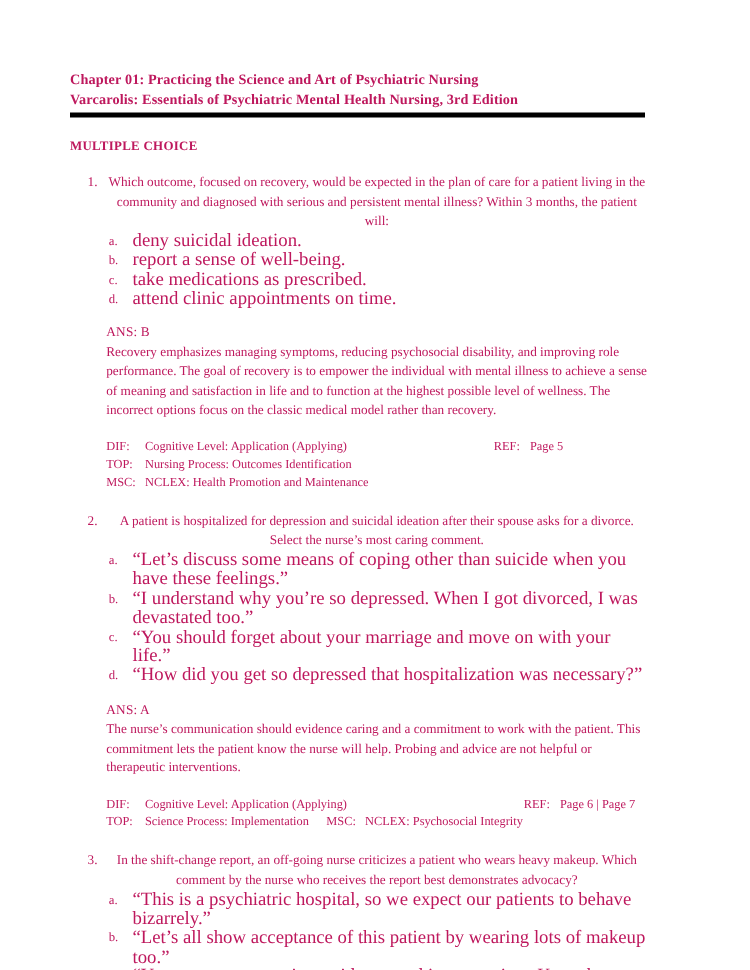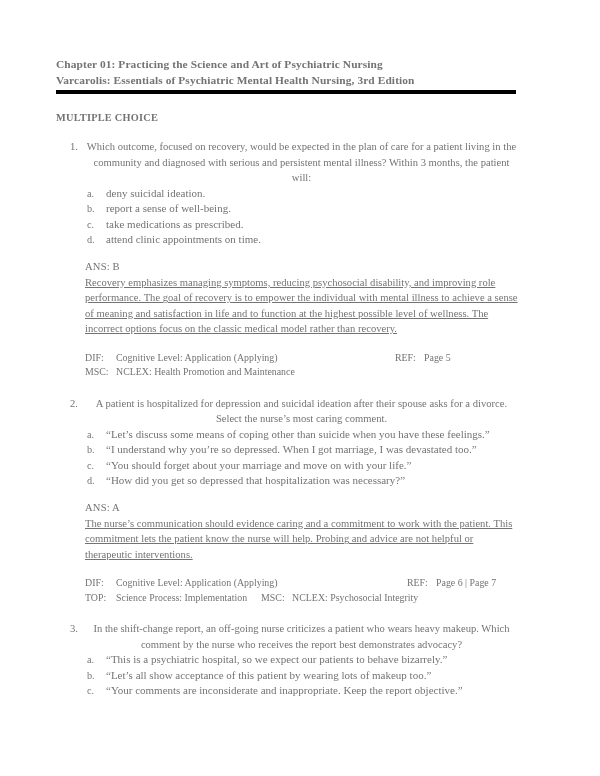--- a/index.html
+++ b/index.html
@@ -7,21 +7,21 @@
     padding: 0;
     background: #ffffff;
   }
   .page {
     position: relative;
     width: 600px;
     height: 776px;
     background: #ffffff;
     overflow: hidden;
     font-family: "Liberation Serif", "DejaVu Serif", serif;
-    color: #737373;
+    color: #be185d;
     box-sizing: border-box;
   }
   .content {
     position: absolute;
     left: 56px;
     top: 57px;
     width: 462px;
   }
 
   
@@ -83,36 +83,35 @@
     width: 21px;
     flex: 0 0 21px;
     padding-left: 2px;
     box-sizing: border-box;
     font-size: 10.2px;
     line-height: 15.4px;
   }
   .opt-text {
     flex: 1 1 auto;
     min-width: 0;
-    font-size: 11px;
+    font-size: 15px;
     line-height: 15.4px;
   }
 
   
   .ans-block { margin-top: 12px; }
   .ans-line {
     font-size: 10.6px;
     line-height: 15.5px;
   }
   .ans-label { letter-spacing: 0.2px; text-align: right; }
   .rationale {
     font-size: 10.6px;
     line-height: 15.5px;
     margin-top: 0;
-    text-decoration: underline;
   }
 
   
   .meta-block {
     margin-top: 14px;
     font-size: 9.9px;
     line-height: 14.3px;
   }
   .meta-line {
     position: relative;
@@ -181,41 +180,44 @@
             </div>
             <div class="rationale">Recovery emphasizes managing symptoms, reducing psychosocial disability, and improving role performance. The goal of recovery is to empower the individual with mental illness to achieve a sense of meaning and satisfaction in life and to function at the highest possible level of wellness. The incorrect options focus on the classic medical model rather than recovery.</div>
           </div>
 
           <div class="meta-block">
             <div class="meta-line">
               <span class="meta-key">DIF:</span><span class="meta-val">Cognitive Level: Application (Applying)</span>
               <span class="meta-right"><span class="meta-key">REF:</span><span class="meta-val">Page 5</span></span>
             </div>
             <div class="meta-line">
+              <span class="meta-key">TOP:</span><span class="meta-val">Nursing Process: Outcomes Identification</span>
+            </div>
+            <div class="meta-line">
               <span class="meta-key">MSC:</span><span class="meta-val">NCLEX: Health Promotion and Maintenance</span>
             </div>
           </div>
         </div>
       </div>
     </div>
 
     <div class="question-block">
       <div class="q-row">
         <div class="q-num">2.</div>
         <div class="q-body">
           <div class="q-stem">A patient is hospitalized for depression and suicidal ideation after their spouse asks for a divorce. Select the nurse’s most caring comment.</div>
 
           <div class="options">
             <div class="opt-row">
               <div class="opt-letter">a.</div>
               <div class="opt-text">“Let’s discuss some means of coping other than suicide when you have these feelings.”</div>
             </div>
             <div class="opt-row">
               <div class="opt-letter">b.</div>
-              <div class="opt-text">“I understand why you’re so depressed. When I got marriage, I was devastated too.”</div>
+              <div class="opt-text">“I understand why you’re so depressed. When I got divorced, I was devastated too.”</div>
             </div>
             <div class="opt-row">
               <div class="opt-letter">c.</div>
               <div class="opt-text">“You should forget about your marriage and move on with your life.”</div>
             </div>
             <div class="opt-row">
               <div class="opt-letter">d.</div>
               <div class="opt-text">“How did you get so depressed that hospitalization was necessary?”</div>
             </div>
           </div>
@@ -224,21 +226,21 @@
             <div class="ans-line">
               <span class="ans-label">ANS:</span>
               <span>A</span>
             </div>
             <div class="rationale">The nurse’s communication should evidence caring and a commitment to work with the patient. This commitment lets the patient know the nurse will help. Probing and advice are not helpful or therapeutic interventions.</div>
           </div>
 
           <div class="meta-block">
             <div class="meta-line">
               <span class="meta-key">DIF:</span><span class="meta-val">Cognitive Level: Application (Applying)</span>
-              <span class="meta-right" style="left:322px;"><span class="meta-key">REF:</span><span class="meta-val">Page 6 | Page 7</span></span>
+              <span class="meta-right" style="left:334px;"><span class="meta-key">REF:</span><span class="meta-val">Page 6 | Page 7</span></span>
             </div>
             <div class="meta-line">
               <span class="meta-key">TOP:</span><span class="meta-val">Science Process: Implementation</span><span class="meta-inline-key">MSC:</span><span class="meta-val">NCLEX: Psychosocial Integrity</span>
             </div>
           </div>
         </div>
       </div>
     </div>
 
     <div class="question-block">

